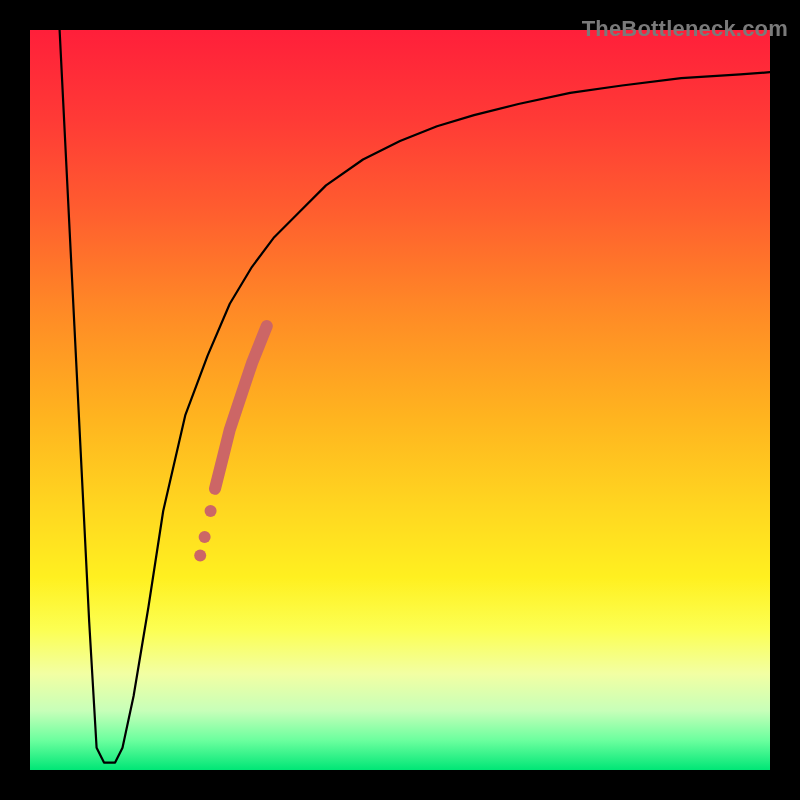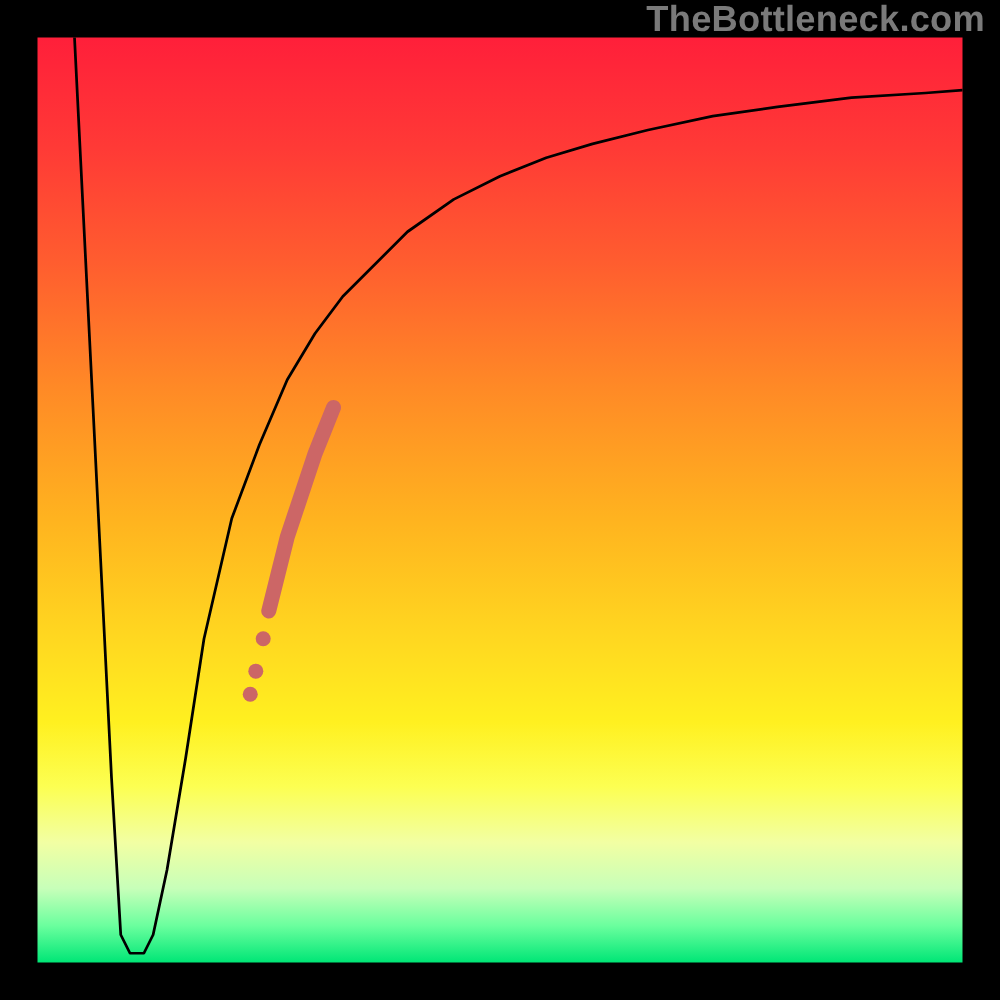--- a/index.html
+++ b/index.html
@@ -12,24 +12,24 @@
     font-family: Arial, Helvetica, sans-serif;
   }
   .frame {
     position: relative;
     width: 800px;
     height: 800px;
     background: #000;
   }
   .watermark {
     position: absolute;
-    top: 0;
+    top: 16px;
     right: 12px;
     color: #7a7a7a;
-    font-size: 29px;
+    font-size: 22px;
     font-weight: 600;
     letter-spacing: 0.2px;
     z-index: 10;
     user-select: none;
   }
   .plot-area {
     position: absolute;
     left: 30px;
     top: 30px;
     width: 740px;

